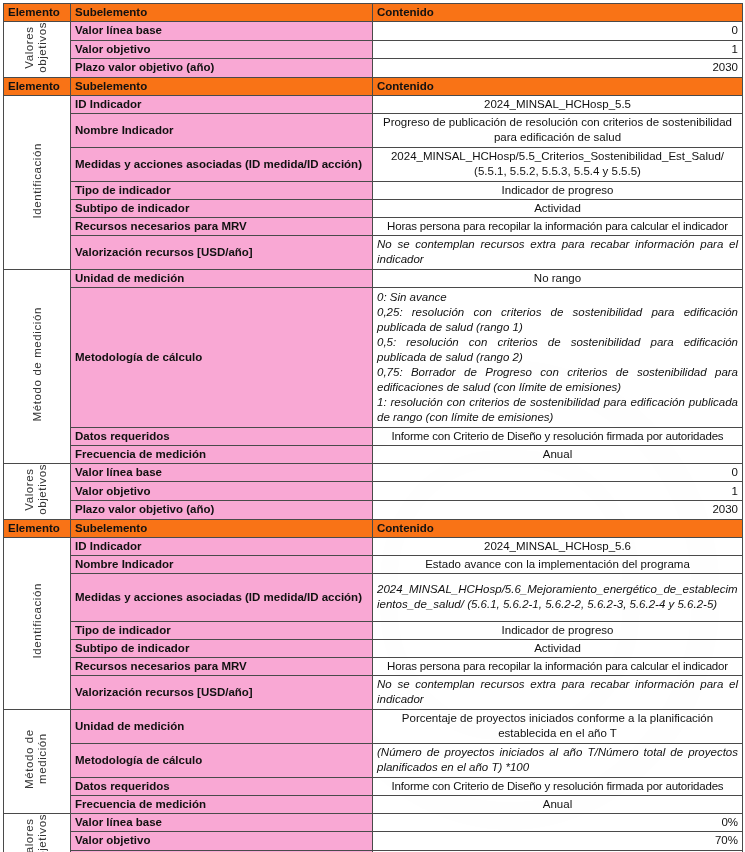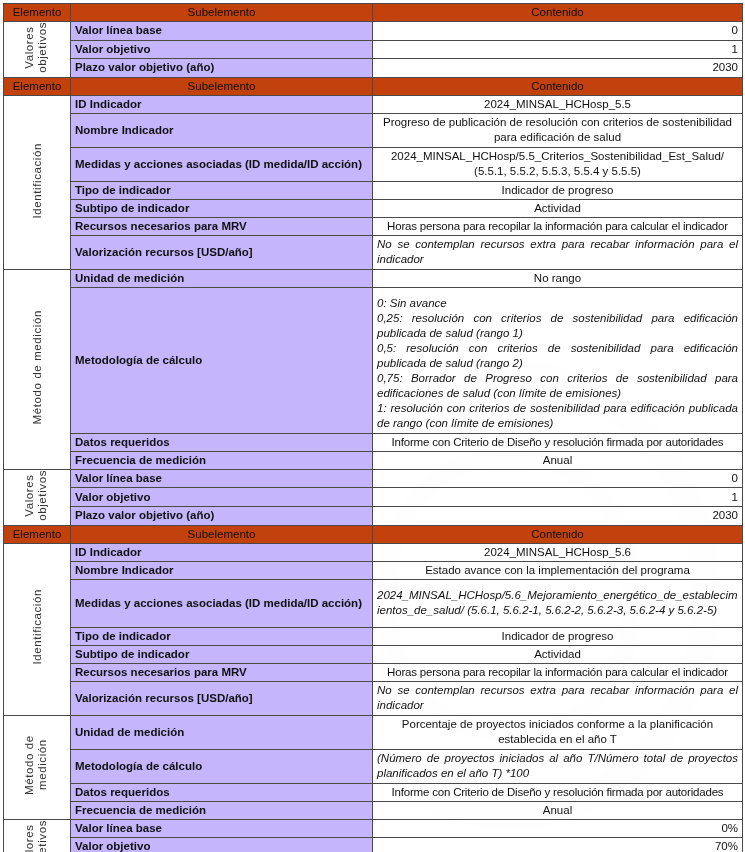--- a/index.html
+++ b/index.html
@@ -5,22 +5,22 @@
   html, body { margin: 0; padding: 0; background: #ffffff; }
   body { width: 745px; height: 852px; position: relative; overflow: hidden;
          font-family: "Liberation Sans", sans-serif; font-size: 11.5px; color: #111; }
   .watermark { position: absolute; left: 300px; top: 360px; width: 420px; height: 470px;
                border-radius: 50%; border: 28px solid rgba(0,0,0,0.035); box-sizing: border-box; pointer-events: none; }
   .watermark2 { position: absolute; left: 380px; top: 450px; width: 260px; height: 290px;
                border-radius: 45%; border: 18px solid rgba(0,0,0,0.03); box-sizing: border-box; pointer-events: none; }
   table { position: absolute; left: 3px; top: 3px; width: 739px; border-collapse: collapse; table-layout: fixed; }
   td { border: 1px solid #4a4a4a; padding: 1px 4px; vertical-align: middle; line-height: 15px; }
   col.c1 { width: 67px; } col.c2 { width: 302px; } col.c3 { width: 370px; }
-  tr.hdr td { background: #c2410c; font-weight: normal; height: 15px; text-align: center; }
-  td.sub { background: #c4b5fd; font-weight: bold; }
+  tr.hdr td { background: #f97316; font-weight: bold; height: 15px; }
+  td.sub { background: #f9a8d4; font-weight: bold; }
   td.val { background: rgba(255,255,255,0.85); text-align: center; }
   td.num { text-align: right; }
   td.just { text-align: justify; font-style: italic; }
   td.grp { background: #ffffff; padding: 0; text-align: center; }
   .vt { display: inline-block; writing-mode: vertical-rl; transform: rotate(180deg);
         font-size: 11.5px; color: #333; letter-spacing: 0.6px; line-height: 13px; text-align: center; }
   tr.r1 td { height: 15px; }
   tr.r2 td { height: 31px; }
   tr.r3 td { height: 45px; }
 </style>
@@ -94,21 +94,21 @@
     <td class="val just">No se contemplan recursos extra para recabar información para el indicador</td>
   </tr>
 
   <tr class="r1">
     <td class="grp" rowspan="4"><span class="vt">Método de medición</span></td>
     <td class="sub">Unidad de medición</td>
     <td class="val">No rango</td>
   </tr>
   <tr>
     <td class="sub">Metodología de cálculo</td>
-    <td class="val just" style="padding-top:8px;padding-bottom:2px;">
+    <td class="val just" style="padding-top:2px;padding-bottom:2px;">
       <div>0: Sin avance</div>
       <div>0,25: resolución con criterios de sostenibilidad para edificación publicada de salud (rango 1)</div>
       <div>0,5: resolución con criterios de sostenibilidad para edificación publicada de salud (rango 2)</div>
       <div>0,75: Borrador de Progreso con criterios de sostenibilidad para edificaciones de salud (con límite de emisiones)</div>
       <div>1: resolución con criterios de sostenibilidad para edificación publicada de rango (con límite de emisiones)</div>
     </td>
   </tr>
   <tr class="r1">
     <td class="sub">Datos requeridos</td>
     <td class="val" style="letter-spacing:-0.2px;">Informe con Criterio de Diseño y resolución firmada por autoridades</td>

